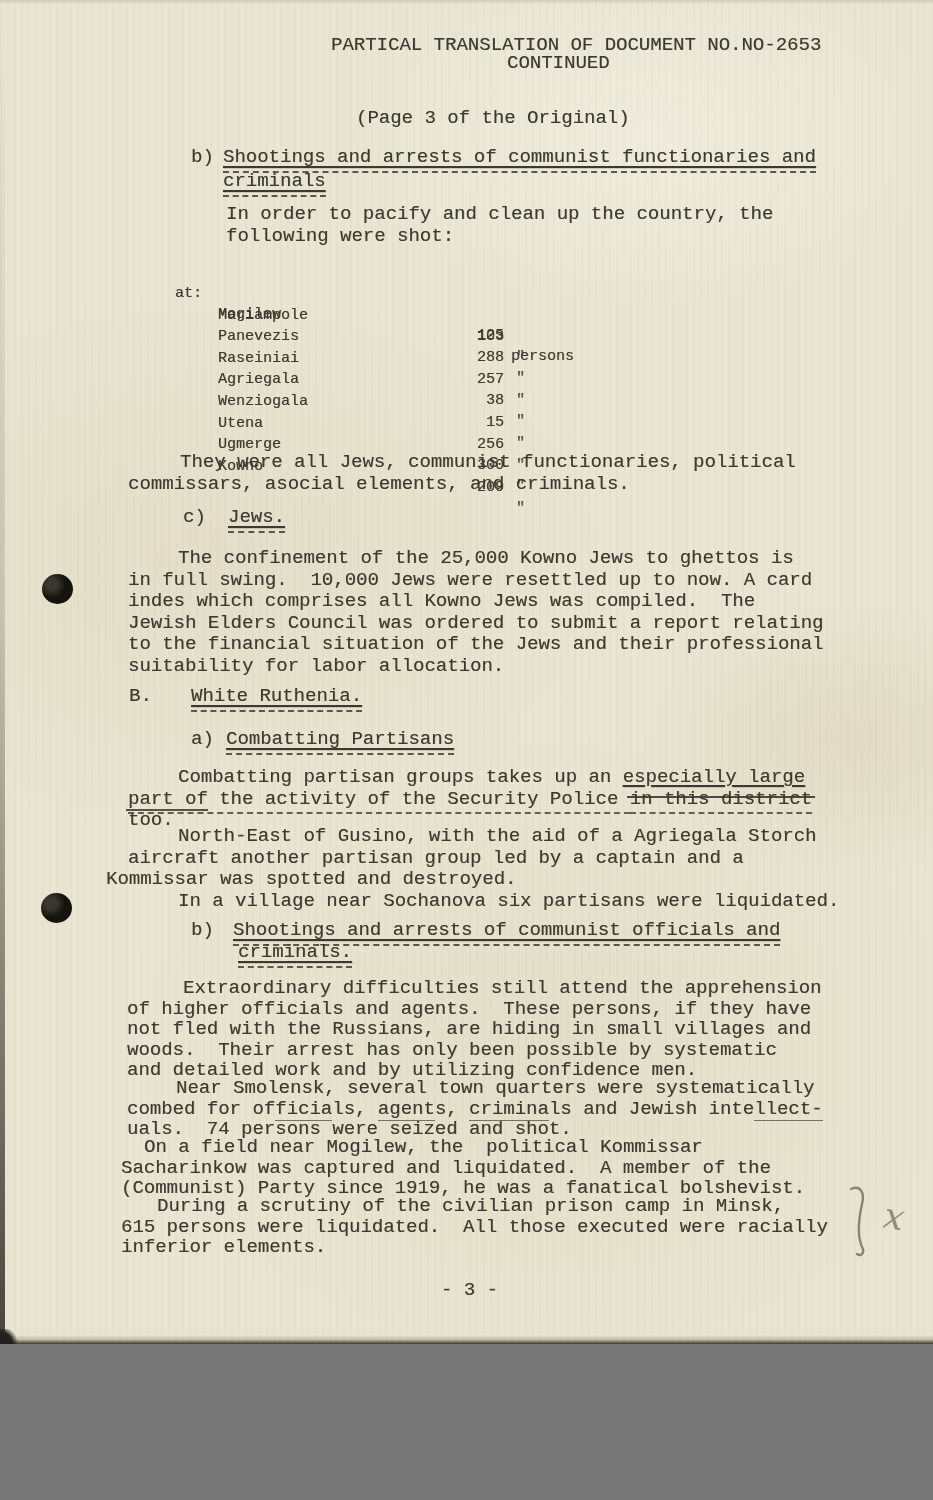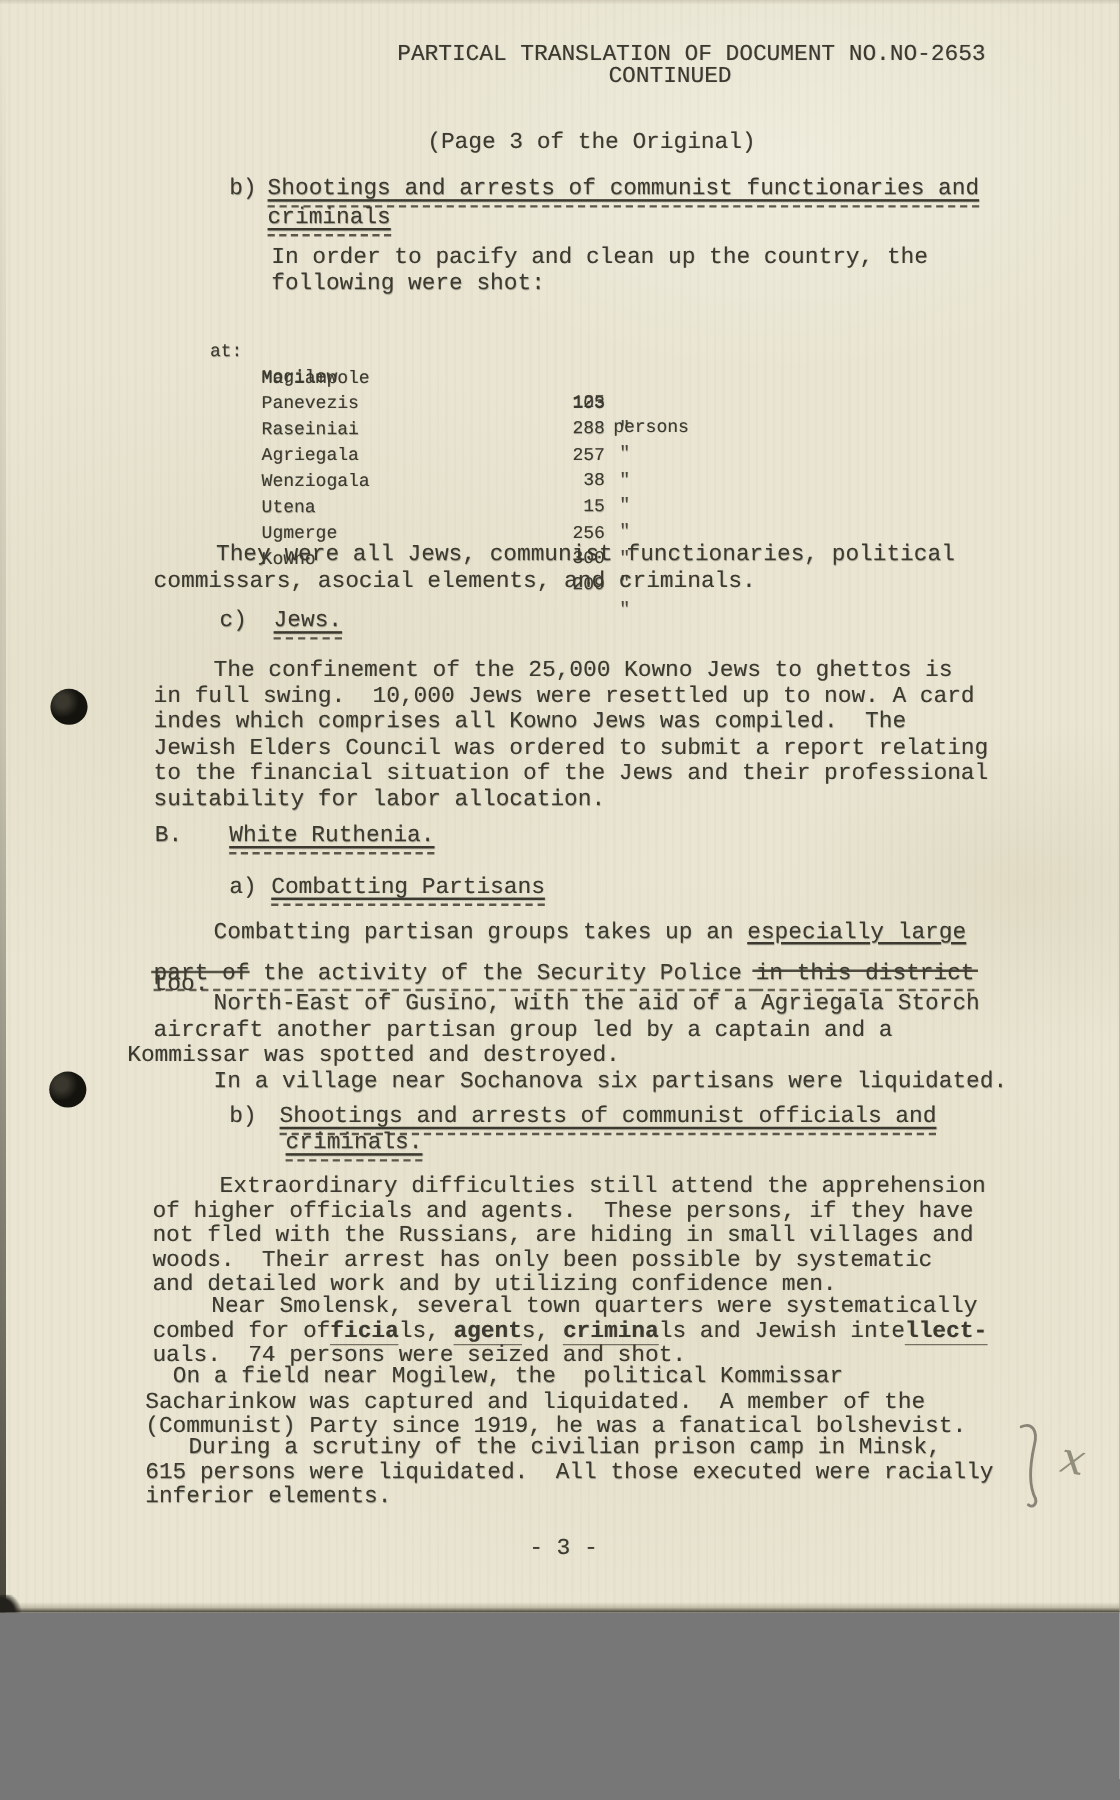--- a/index.html
+++ b/index.html
@@ -24,25 +24,25 @@
   .h-und{
     display:inline-block;
     text-decoration:underline;
     text-decoration-thickness:1.8px;
     text-underline-offset:4px;
     border-bottom:2px dashed rgba(66,62,50,0.85);
     padding-bottom:3px;
   }
   .u-solid{text-decoration:underline;text-decoration-thickness:2px;text-underline-offset:3px;}
   .u-dash{display:inline-block;border-bottom:2px dashed rgba(66,62,50,0.8);padding-bottom:2px;}
-  .strike-high{position:relative;margin-top:12px;}
+  .strike-high{position:relative;}
   .strike-high::after{content:"";position:absolute;left:-3px;right:-3px;top:7px;border-top:2px solid rgba(60,57,46,0.9);}
   .u-over{display:inline-block;position:relative;}
   .u-over::before{content:"";position:absolute;left:-2px;right:-34px;top:-1px;border-top:2px solid rgba(60,57,46,0.85);}
-  .u-thin{border-bottom:1.4px solid rgba(70,66,54,0.7);font-weight:bold;}
+  .u-thin{border-bottom:1.4px solid rgba(70,66,54,0.7);}
   
   .ttable{position:absolute;left:175px;top:262px;}
   .trow{position:relative;height:21.6px;white-space:pre;font-size:15px;line-height:21px;text-shadow:0.4px 0.4px 0.6px rgba(61,59,48,0.45);}
   .tp{position:absolute;left:0;}
   .tn{position:absolute;left:43px;}
   .tc{position:absolute;left:280px;width:49px;text-align:right;}
   .tu{position:absolute;left:336px;}
   .td{position:absolute;left:341px;opacity:0.9;}
   
   .hole{position:absolute;width:31px;height:30px;border-radius:50%;

